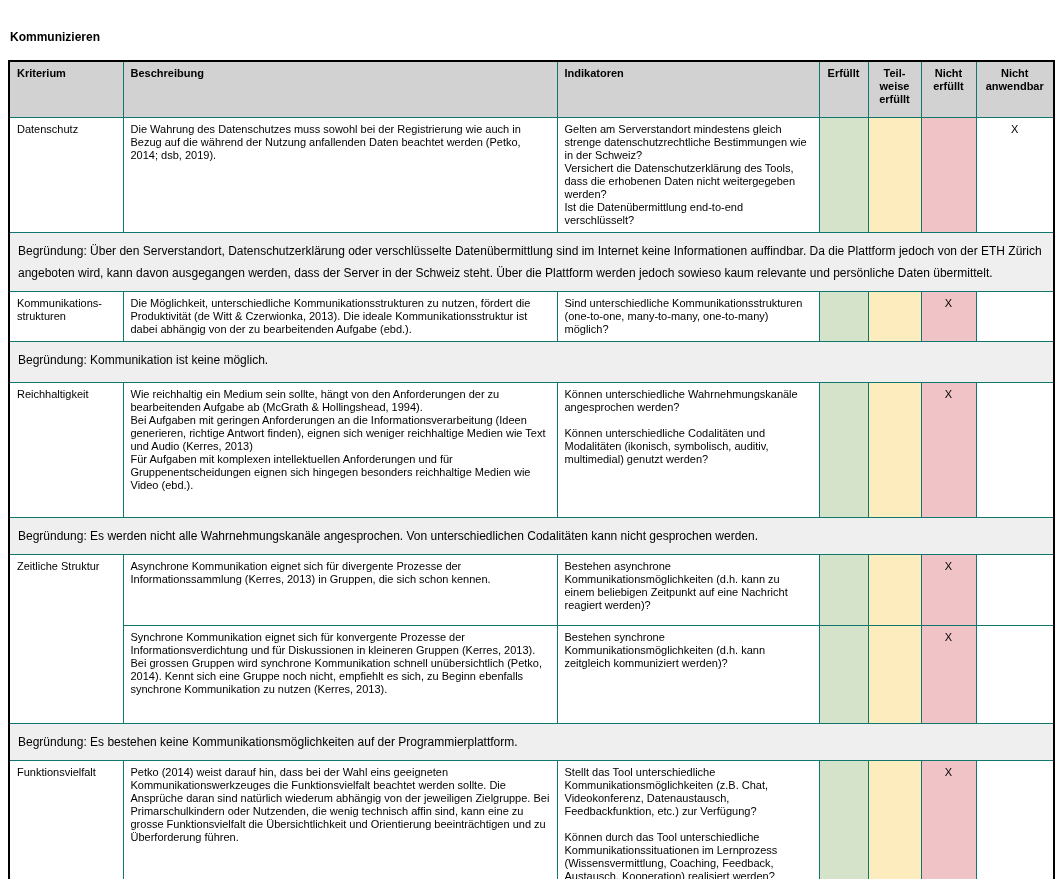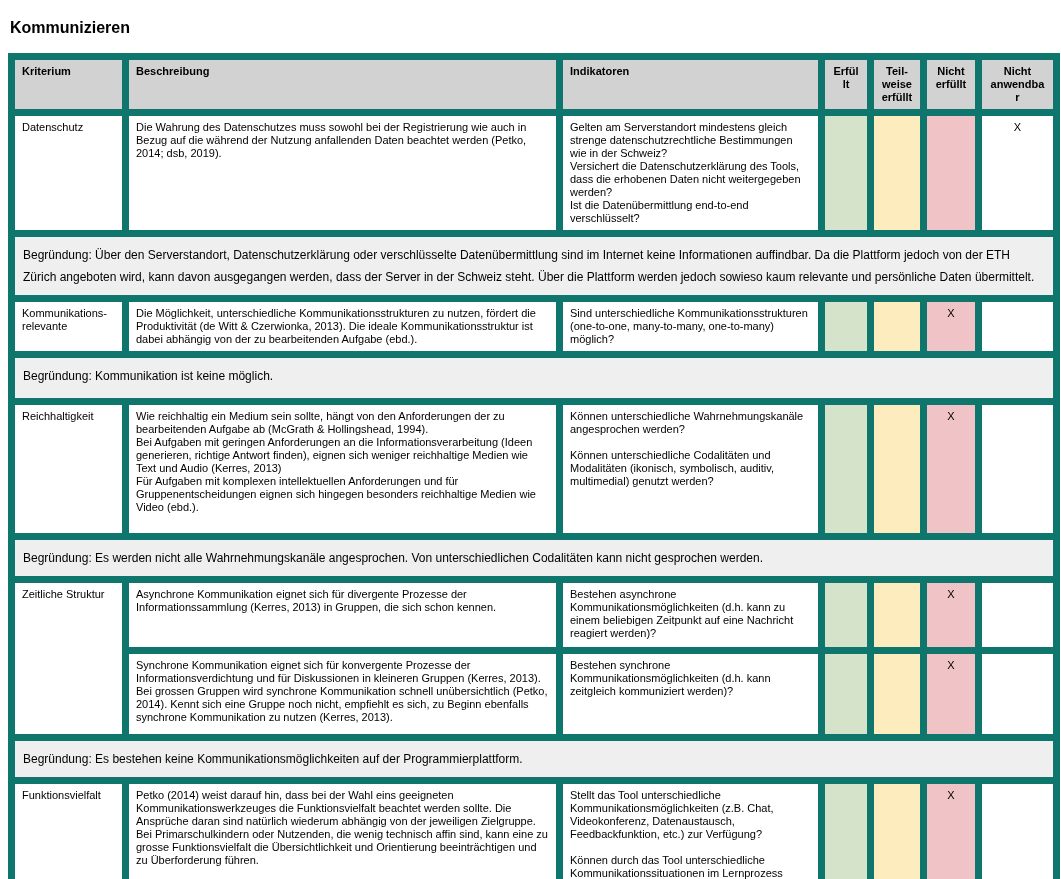--- a/index.html
+++ b/index.html
@@ -1,26 +1,26 @@
 <!DOCTYPE html>
 <html><head>
 <meta charset="utf-8">
 <style>
   html,body { margin:0; padding:0; background:#ffffff; color:#000; }
   body { width:1061px; font-family:"Liberation Sans", sans-serif; }
   .page { padding:8px; }
-  .doc-title { font-size:16px; font-weight:bold; margin:11px 0 16px 2px; }
+  .doc-title { font-size:12px; font-weight:bold; margin:22px 0 16px 2px; }
   table.rubric {
     border-collapse:collapse;
     table-layout:fixed;
     width:1045px;
     border:2px solid #000;
   }
   table.rubric td, table.rubric th {
-    border:7px solid #0f766e;
+    border:1px solid #0f766e;
     vertical-align:top;
     padding:5px 7px;
     font-size:11px;
     line-height:13px;
     word-wrap:break-word;
   }
   th.main-h {
     background:#d2d2d2;
     text-align:left;
     font-size:15px;
@@ -99,29 +99,29 @@
       <td class="mark c-yellow"></td>
       <td class="mark c-red"></td>
       <td class="mark">X</td>
     </tr>
     <tr class="begruendung" style="height:56px;">
       <td colspan="7">Begründung: Über den Serverstandort, Datenschutzerklärung oder verschlüsselte Datenübermittlung sind im Internet keine Informationen auffindbar. Da die Plattform jedoch von der ETH Zürich angeboten wird, kann davon ausgegangen werden, dass der Server in der Schweiz steht. Über die Plattform werden jedoch sowieso kaum relevante und persönliche Daten übermittelt.</td>
     </tr>
 
     <tr style="height:42px;">
       <td class="kriterium">Kommunikations-
-relevante</td>
+strukturen</td>
       <td class="multi">Die Möglichkeit, unterschiedliche Kommunikationsstrukturen zu nutzen, fördert die Produktivität (de Witt &amp; Czerwionka, 2013). Die ideale Kommunikationsstruktur ist dabei abhängig von der zu bearbeitenden Aufgabe (ebd.).</td>
       <td class="multi">Sind unterschiedliche Kommunikationsstrukturen (one-to-one, many-to-many, one-to-many) möglich?</td>
       <td class="mark c-green"></td>
       <td class="mark c-yellow"></td>
       <td class="mark c-red">X</td>
       <td class="mark"></td>
     </tr>
-    <tr class="begruendung" style="height:47px;padding-left:40px;">
+    <tr class="begruendung" style="height:41px;padding-left:40px;">
       <td colspan="7">Begründung: Kommunikation ist keine möglich.</td>
     </tr>
 
     <tr style="height:135px;">
       <td class="kriterium">Reichhaltigkeit</td>
       <td class="multi">Wie reichhaltig ein Medium sein sollte, hängt von den Anforderungen der zu bearbeitenden Aufgabe ab (McGrath &amp; Hollingshead, 1994).
 Bei Aufgaben mit geringen Anforderungen an die Informationsverarbeitung (Ideen generieren, richtige Antwort finden), eignen sich weniger reichhaltige Medien wie Text und Audio (Kerres, 2013)
 Für Aufgaben mit komplexen intellektuellen Anforderungen und für Gruppenentscheidungen eignen sich hingegen besonders reichhaltige Medien wie Video (ebd.).</td>
       <td class="multi">Können unterschiedliche Wahrnehmungskanäle angesprochen werden?
 
@@ -137,21 +137,21 @@
 
     <tr style="height:71px;margin-left:32px;">
       <td class="kriterium" rowspan="2">Zeitliche Struktur</td>
       <td class="multi">Asynchrone Kommunikation eignet sich für divergente Prozesse der Informationssammlung (Kerres, 2013) in Gruppen, die sich schon kennen.</td>
       <td class="multi">Bestehen asynchrone Kommunikationsmöglichkeiten (d.h. kann zu einem beliebigen Zeitpunkt auf eine Nachricht reagiert werden)?</td>
       <td class="mark c-green"></td>
       <td class="mark c-yellow"></td>
       <td class="mark c-red">X</td>
       <td class="mark"></td>
     </tr>
-    <tr style="height:87px;border-radius:24px;">
+    <tr style="height:98px;border-radius:24px;">
       <td class="multi">Synchrone Kommunikation eignet sich für konvergente Prozesse der Informationsverdichtung und für Diskussionen in kleineren Gruppen (Kerres, 2013). Bei grossen Gruppen wird synchrone Kommunikation schnell unübersichtlich (Petko, 2014). Kennt sich eine Gruppe noch nicht, empfiehlt es sich, zu Beginn ebenfalls synchrone Kommunikation zu nutzen (Kerres, 2013).</td>
       <td class="multi">Bestehen synchrone Kommunikationsmöglichkeiten (d.h. kann zeitgleich kommuniziert werden)?</td>
       <td class="mark c-green"></td>
       <td class="mark c-yellow"></td>
       <td class="mark c-red">X</td>
       <td class="mark"></td>
     </tr>
     <tr class="begruendung" style="height:28px;">
       <td colspan="7">Begründung: Es bestehen keine Kommunikationsmöglichkeiten auf der Programmierplattform.</td>
     </tr>

